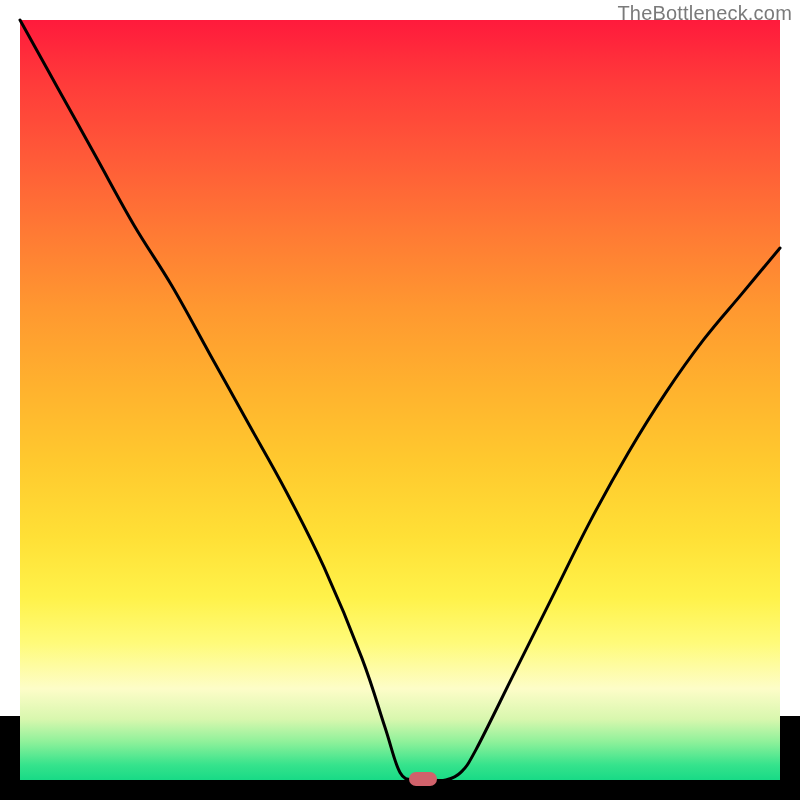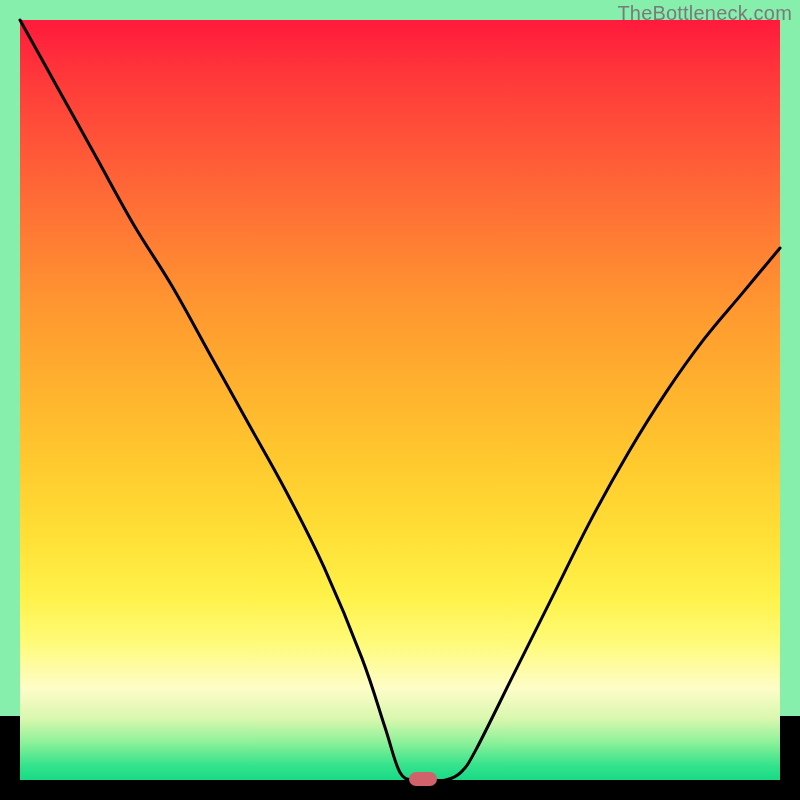--- a/index.html
+++ b/index.html
@@ -8,21 +8,21 @@
     width: 800px;
     height: 800px;
     background: #000;
     overflow: hidden;
     font-family: Arial, Helvetica, sans-serif;
   }
   .frame {
     position: relative;
     width: 800px;
     height: 716px;
-    background: #86efac;
+    background: #ffffff;
   }
   .plot {
     position: absolute;
     left: 20px;
     top: 20px;
     width: 760px;
     height: 760px;
     
     background: linear-gradient(
       to bottom,

